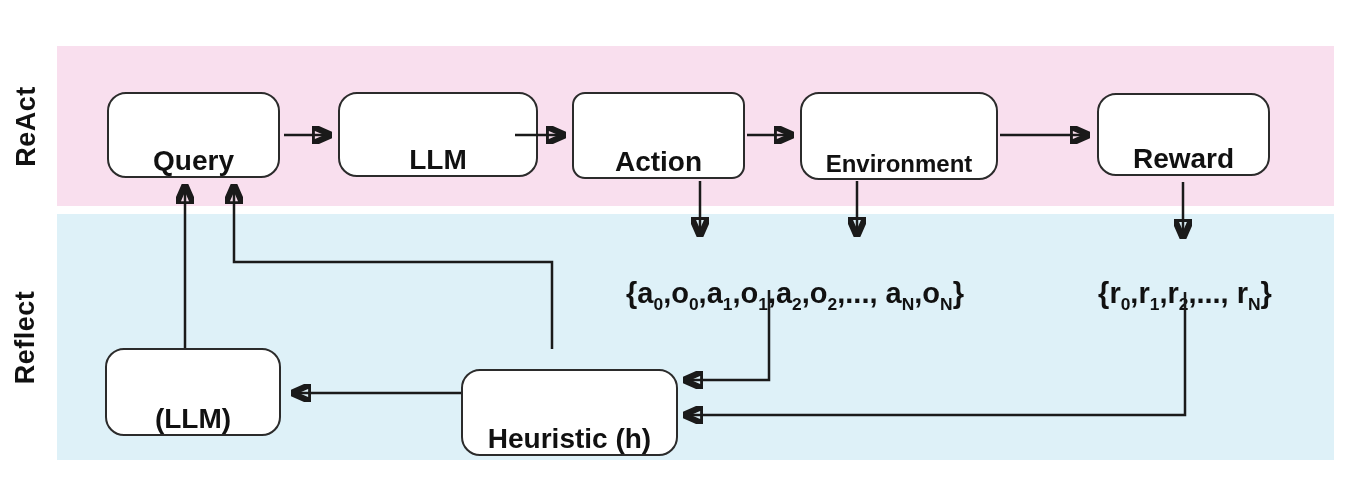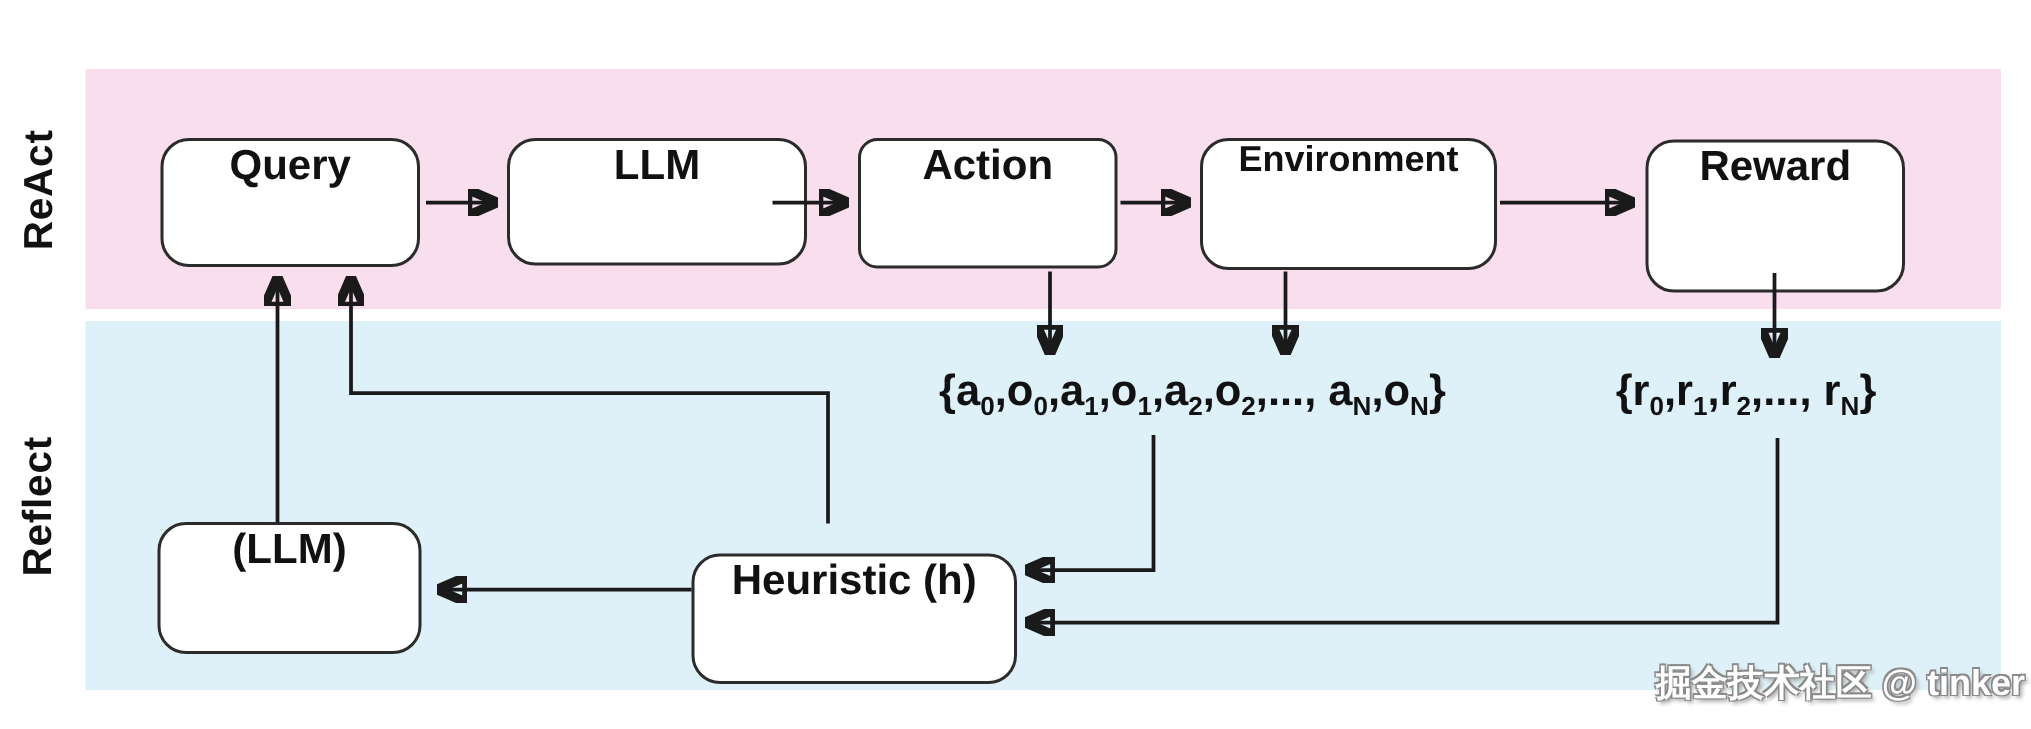--- a/index.html
+++ b/index.html
@@ -31,47 +31,48 @@
     color: #111111;
     letter-spacing: 0.5px;
   }
 
   .node {
     position: absolute;
     background: #ffffff;
     border: 2px solid #2b2b2b;
     border-radius: 19px;
     display: flex; flex-direction: column;
-    align-items: center; justify-content: flex-start;
+    align-items: center; justify-content: flex-end;
     font-weight: bold;
     font-size: 28px;
     color: #111111;
     text-align: center;
     line-height: 1.12;
     box-sizing: border-box;
   }
   .node-query       { left: 107px;  top: 92px;  width: 173px; height: 86px; }
   .node-llm         { left: 338px;  top: 92px;  width: 200px; height: 85px; }
   .node-action      { left: 572px;  top: 92px;  width: 173px; height: 87px; border-radius: 13px; }
   .node-environment { left: 800px;  top: 92px;  width: 198px; height: 88px; font-size: 24px; }
-  .node-reward      { left: 1097px; top: 93px;  width: 173px; height: 102px; }
+  .node-reward      { left: 1097px; top: 93px;  width: 173px; height: 83px; }
   .node-reflection  { left: 105px;  top: 348px; width: 176px; height: 88px; }
   .node-heuristic   { left: 461px;  top: 369px; width: 217px; height: 87px; }
 
   .seq {
     position: absolute;
     font-weight: bold;
     font-size: 29px;
     color: #111111;
     text-align: center;
     white-space: nowrap;
+    margin-top: 32px;
   }
   .seq sub { font-size: 60%; line-height: 0; }
   .seq-trajectory { left: 555px;  top: 245px; width: 480px; }
-  .seq-rewards    { left: 1014px; top: 245px; width: 300px; }
+  .seq-rewards    { left: 1035px; top: 245px; width: 300px; }
 
   svg.connectors {
     position: absolute;
     left: 0; top: 0;
     width: 1354px; height: 486px;
     pointer-events: none;
   }
   svg.connectors path {
     fill: none;
     stroke: #1a1a1a;
@@ -148,15 +149,14 @@
     <path d="M700,181 L700,233" marker-end="url(#arrowhead)"></path>
     <path d="M857,181 L857,233" marker-end="url(#arrowhead)"></path>
     <path d="M1183,182 L1183,235" marker-end="url(#arrowhead)"></path>
     <path d="M769,290 L769,380 L687,380" marker-end="url(#arrowhead)"></path>
     <path d="M1185,292 L1185,415 L687,415" marker-end="url(#arrowhead)"></path>
     <path d="M461,393 L295,393" marker-end="url(#arrowhead)"></path>
     <path d="M185,348 L185,188" marker-end="url(#arrowhead)"></path>
     <path d="M552,349 L552,262 L234,262 L234,188" marker-end="url(#arrowhead)"></path>
   </svg>
 
-  <div class="watermark">掘金技术社区 @ tinker</div>
 
 </div>
 
 </body></html>

